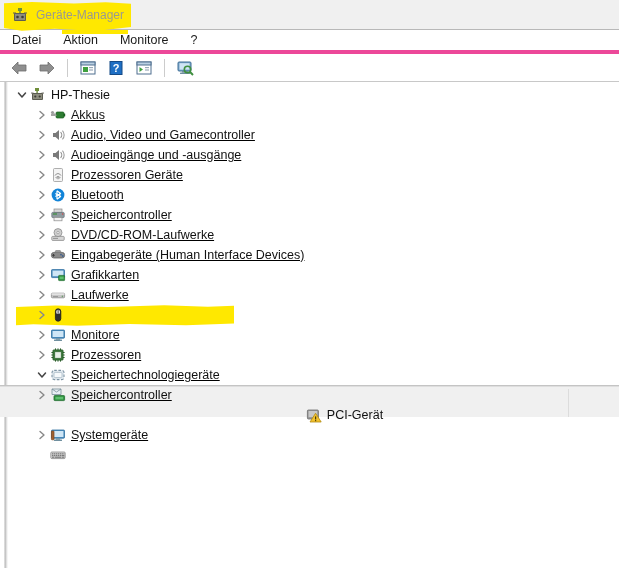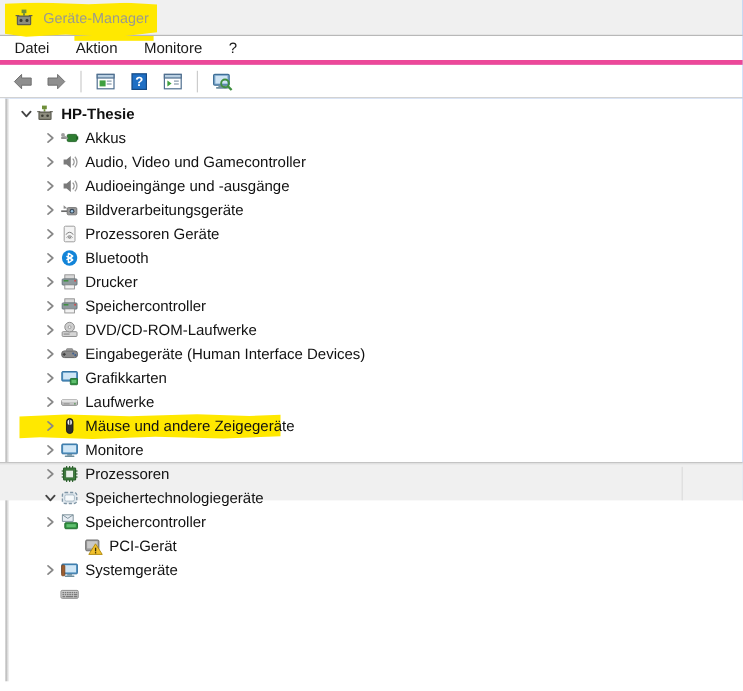--- a/index.html
+++ b/index.html
@@ -144,23 +144,23 @@
     flex: 0 0 16px;
     margin-right: 5px;
     display: flex; align-items: center; justify-content: center;
     position: relative; z-index: 2;
   }
   .row .label {
     font-size: 12.5px;
     color: #111111;
     position: relative; z-index: 2;
   }
-  .depth0 { padding-left: 6px; font-weight: bold; }
-  .depth1 { padding-left: 26px; }
-  .depth2 { padding-left: 46px; }
+  .depth0 { padding-left: 6px; }
+  .depth1 { padding-left: 26px; text-decoration: underline; }
+  .depth2 { padding-left: 46px; justify-content: center; }
   .depth2 .twisty { visibility: hidden; }
 
   .row.marked .hl {
     position: absolute;
     left: 8px;
     top: 0px;
     width: 218px;
     height: 21px;
     background: #ffe800;
     z-index: 1;
@@ -341,37 +341,20 @@
           <span class="label">Audioeingänge und -ausgänge</span>
         </div>
         <div class="row depth1">
           <span class="twisty">
             <svg width="10" height="10" viewBox="0 0 10 10">
               <path d="M3 1.5 L7 5 L3 8.5" fill="none" stroke="#888" stroke-width="1.4" stroke-linecap="round" stroke-linejoin="round"></path>
             </svg>
           </span>
           <span class="node-icon">
             <svg width="16" height="16" viewBox="0 0 16 16">
-              <rect x="6" y="6" width="8" height="6" rx="1" fill="#9a9a9a" stroke="#6a6a6a" stroke-width="0.7"></rect>
-              <circle cx="10" cy="9" r="2" fill="#3a4a5a"></circle>
-              <circle cx="10" cy="9" r="1" fill="#9fc8e6"></circle>
-              <rect x="1" y="8.3" width="5" height="1.4" fill="#6a6a6a"></rect>
-              <path d="M6 6.5 L3 4 L3 7" fill="#8a8a8a"></path>
-            </svg>
-          </span>
-          <span class="label">Bildverarbeitungsgeräte</span>
-        </div>
-        <div class="row depth1">
-          <span class="twisty">
-            <svg width="10" height="10" viewBox="0 0 10 10">
-              <path d="M3 1.5 L7 5 L3 8.5" fill="none" stroke="#888" stroke-width="1.4" stroke-linecap="round" stroke-linejoin="round"></path>
-            </svg>
-          </span>
-          <span class="node-icon">
-            <svg width="16" height="16" viewBox="0 0 16 16">
               <rect x="3.5" y="1.5" width="9" height="13" rx="1" fill="#f4f4f4" stroke="#9a9a9a" stroke-width="0.8"></rect>
               <path d="M5.6 11 A3.2 4.4 0 0 1 10.4 11" stroke="#7a7a7a" stroke-width="0.8" fill="none"></path>
               <path d="M6.6 11.4 A2.2 3.2 0 0 1 9.4 11.4" stroke="#7a7a7a" stroke-width="0.8" fill="none"></path>
               <path d="M7.5 11.8 A1.2 2 0 0 1 8.6 11.8" stroke="#7a7a7a" stroke-width="0.8" fill="none"></path>
               <path d="M5 8.6 A3.6 4.6 0 0 1 11 8.6" stroke="#7a7a7a" stroke-width="0.8" fill="none"></path>
             </svg>
           </span>
           <span class="label">Prozessoren Geräte</span>
         </div>
         <div class="row depth1">
@@ -382,37 +365,20 @@
           </span>
           <span class="node-icon">
             <svg width="16" height="16" viewBox="0 0 16 16">
               <circle cx="8" cy="8" r="6.4" fill="#1284d8"></circle>
               <path d="M7 3.8 L10.6 6.4 L7 9 L7 3.8 M7 12.2 L10.6 9.6 L7 7 L7 12.2" fill="none" stroke="#ffffff" stroke-width="1.2" stroke-linejoin="round"></path>
               <line x1="5.4" y1="6.4" x2="10.6" y2="9.6" stroke="#ffffff" stroke-width="1.2"></line>
               <line x1="5.4" y1="9.6" x2="10.6" y2="6.4" stroke="#ffffff" stroke-width="1.2"></line>
             </svg>
           </span>
           <span class="label">Bluetooth</span>
-        </div>
-        <div class="row depth1">
-          <span class="twisty">
-            <svg width="10" height="10" viewBox="0 0 10 10">
-              <path d="M3 1.5 L7 5 L3 8.5" fill="none" stroke="#888" stroke-width="1.4" stroke-linecap="round" stroke-linejoin="round"></path>
-            </svg>
-          </span>
-          <span class="node-icon">
-            <svg width="16" height="16" viewBox="0 0 16 16">
-              <rect x="4" y="2" width="8" height="3.6" fill="#d8d8d8" stroke="#8a8a8a" stroke-width="0.7"></rect>
-              <rect x="1.8" y="5.4" width="12.4" height="5.2" rx="0.8" fill="#8f9a9f" stroke="#5f6f75" stroke-width="0.7"></rect>
-              <rect x="3" y="6.4" width="4" height="1.2" fill="#3a8f3a"></rect>
-              <circle cx="12.6" cy="7" r="0.8" fill="#d04a4a"></circle>
-              <rect x="4" y="10.4" width="8" height="3.4" fill="#f2f2f2" stroke="#8a8a8a" stroke-width="0.7"></rect>
-            </svg>
-          </span>
-          <span class="label">Drucker</span>
         </div>
         <div class="row depth1">
           <span class="twisty">
             <svg width="10" height="10" viewBox="0 0 10 10">
               <path d="M3 1.5 L7 5 L3 8.5" fill="none" stroke="#888" stroke-width="1.4" stroke-linecap="round" stroke-linejoin="round"></path>
             </svg>
           </span>
           <span class="node-icon">
             <svg width="16" height="16" viewBox="0 0 16 16">
               <rect x="4" y="2" width="8" height="3.6" fill="#d8d8d8" stroke="#8a8a8a" stroke-width="0.7"></rect>
@@ -497,21 +463,20 @@
               <path d="M3 1.5 L7 5 L3 8.5" fill="none" stroke="#888" stroke-width="1.4" stroke-linecap="round" stroke-linejoin="round"></path>
             </svg>
           </span>
           <span class="node-icon">
             <svg width="16" height="16" viewBox="0 0 16 16">
               <rect x="5.4" y="1.8" width="5.4" height="12.4" rx="2.6" fill="#2f2f2f" stroke="#1a1a1a" stroke-width="0.8"></rect>
               <rect x="6.3" y="2.8" width="3.6" height="4.2" rx="1.6" fill="#f2f2f2"></rect>
               <line x1="8.1" y1="2.8" x2="8.1" y2="7" stroke="#2f2f2f" stroke-width="0.9"></line>
             </svg>
           </span>
-          <span class="label">Mäuse und andere Zeigegeräte</span>
         </div>
         <div class="row depth1">
           <span class="twisty">
             <svg width="10" height="10" viewBox="0 0 10 10">
               <path d="M3 1.5 L7 5 L3 8.5" fill="none" stroke="#888" stroke-width="1.4" stroke-linecap="round" stroke-linejoin="round"></path>
             </svg>
           </span>
           <span class="node-icon">
             <svg width="16" height="16" viewBox="0 0 16 16">
               <rect x="1.5" y="3" width="13" height="8.2" rx="0.8" fill="#4f8fbf" stroke="#2f6f9f" stroke-width="0.8"></rect>

